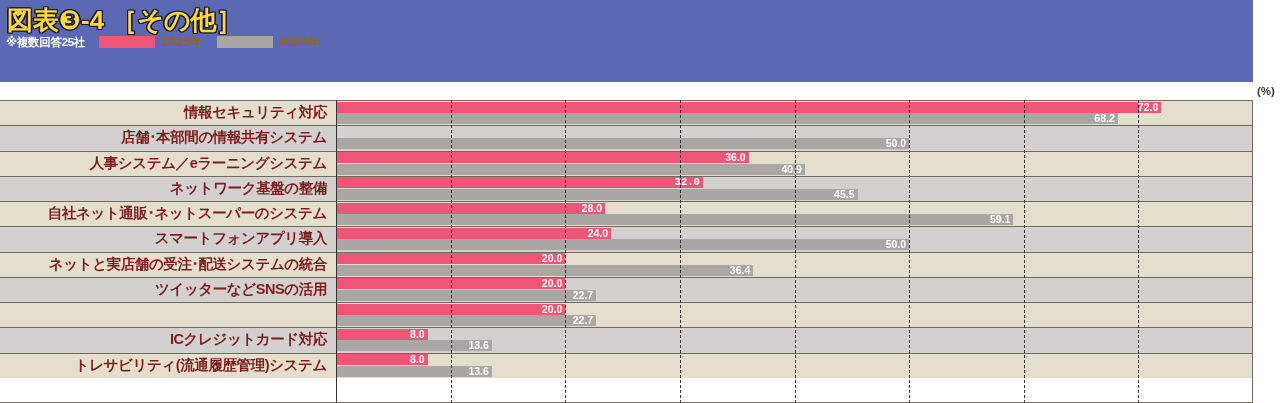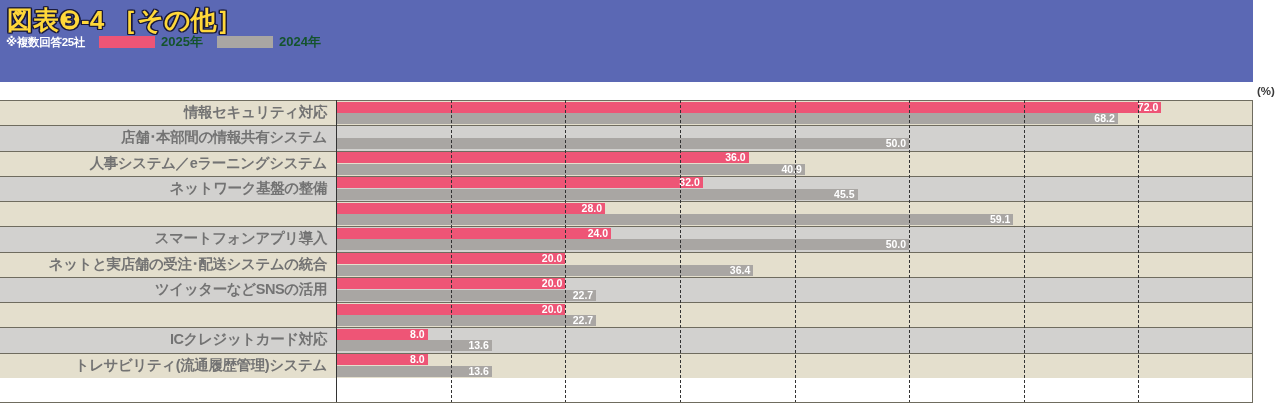--- a/index.html
+++ b/index.html
@@ -57,21 +57,21 @@
     letter-spacing:-0.3px;
   }
   .legend-swatch {
     width:56px; height:12px;
     margin-left:14px;
     display:inline-block;
   }
   .legend-swatch.s2025 { background:#ee5576; }
   .legend-swatch.s2024 { background:#a9a6a3; }
   .legend-label {
-    color:#14532d;
+    color:#a16207;
     font-size:13px;
     font-weight:bold;
     margin-left:6px;
     white-space:nowrap;
   }
 
   
   .axis-tick {
     position:absolute;
     top:85px;
@@ -121,21 +121,21 @@
   .row:first-child .rowsep { background:#6f6c5f; }
 
   .catlabel {
     position:absolute;
     left:0; top:0;
     width:331px; height:100%;
     display:flex; align-items:center; justify-content:flex-end;
     padding-right:4px;
     font-size:14.5px;
     font-weight:bold;
-    color:#737373;
+    color:#7f1d1d;
     white-space:nowrap;
     letter-spacing:-0.4px;
   }
 
   .bars {
     position:absolute;
     left:336px; top:0;
     right:0; height:100%;
   }
   .bar {
@@ -255,32 +255,33 @@
               <span class="val">40.9</span>
             </div>
           </div>
         </div>
         <div class="row even">
           <div class="rowbg"></div>
           <div class="rowbg-tail"></div>
           <div class="rowsep"></div>
           <div class="catlabel">ネットワーク基盤の整備</div>
           <div class="bars">
-            <div class="bar b2025" style="left: 0px; width: 366.8px;">
+            <div class="bar b2025" style="left: 0px; width: 366.8px; font-family: Liberation Mono, monospace;">
               <span class="val">32.0</span>
             </div>
             <div class="bar b2024" style="left: 0px; width: 521.544px;">
               <span class="val">45.5</span>
             </div>
           </div>
         </div>
         <div class="row odd">
           <div class="rowbg"></div>
           <div class="rowbg-tail"></div>
           <div class="rowsep"></div>
+          <div class="catlabel">自社ネット通販･ネットスーパーのシステム</div>
           <div class="bars">
             <div class="bar b2025" style="left: 0px; width: 269px;">
               <span class="val">28.0</span>
             </div>
             <div class="bar b2024" style="left: 0px; width: 677.434px;">
               <span class="val">59.1</span>
             </div>
           </div>
         </div>
         <div class="row even">

